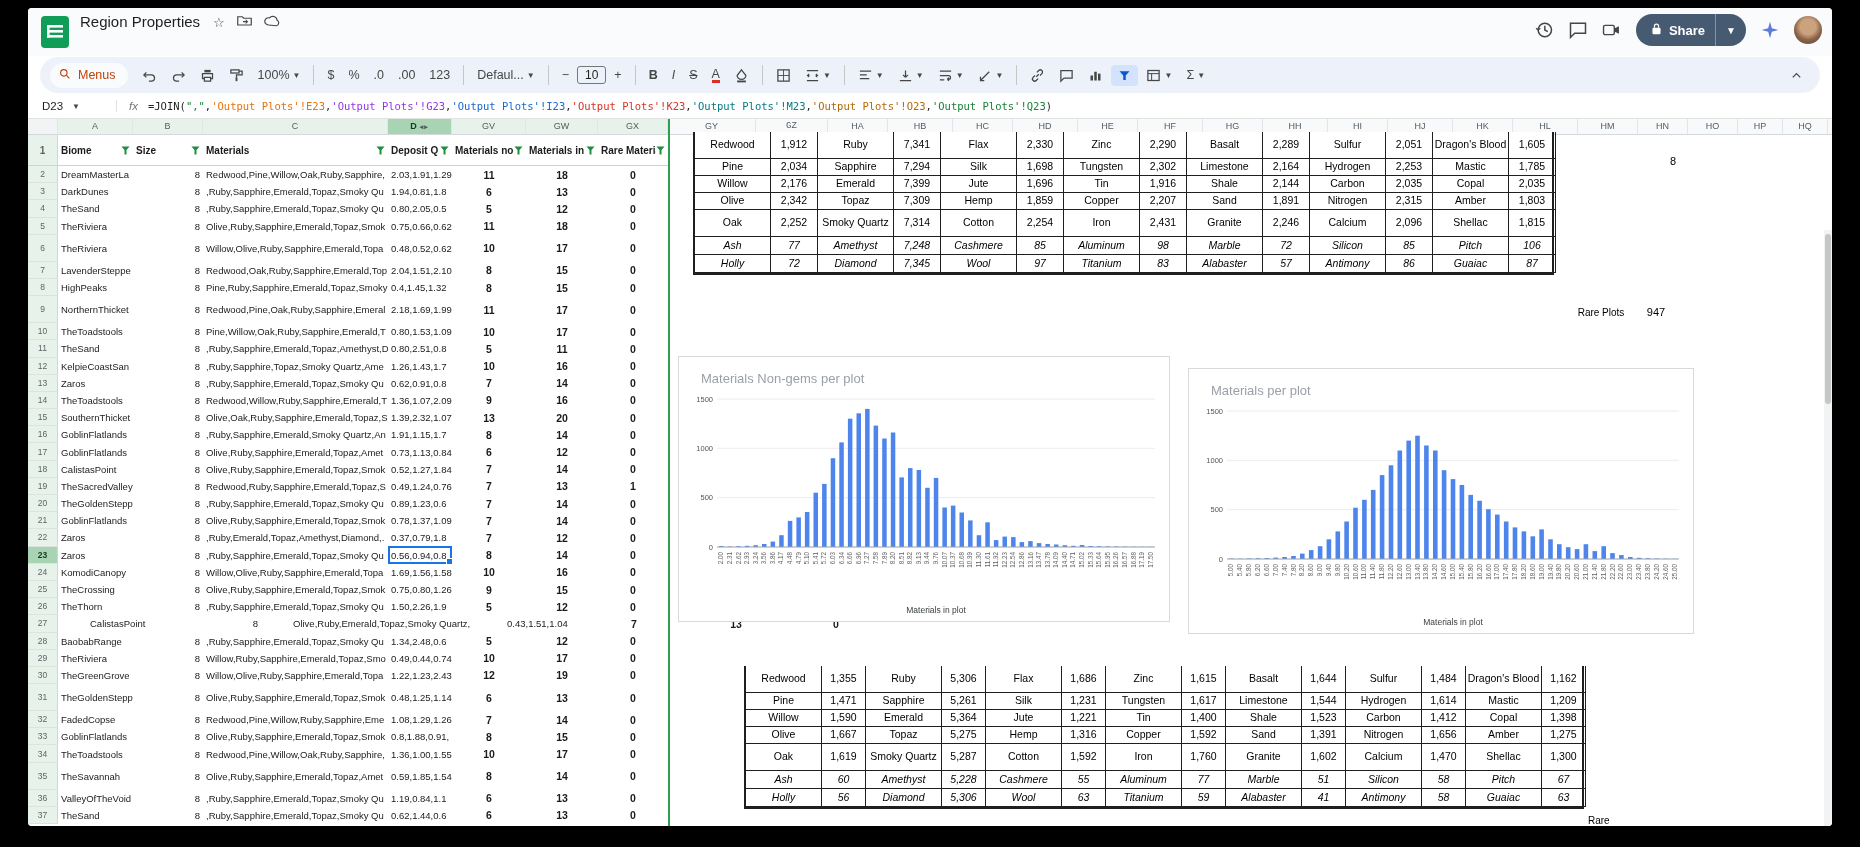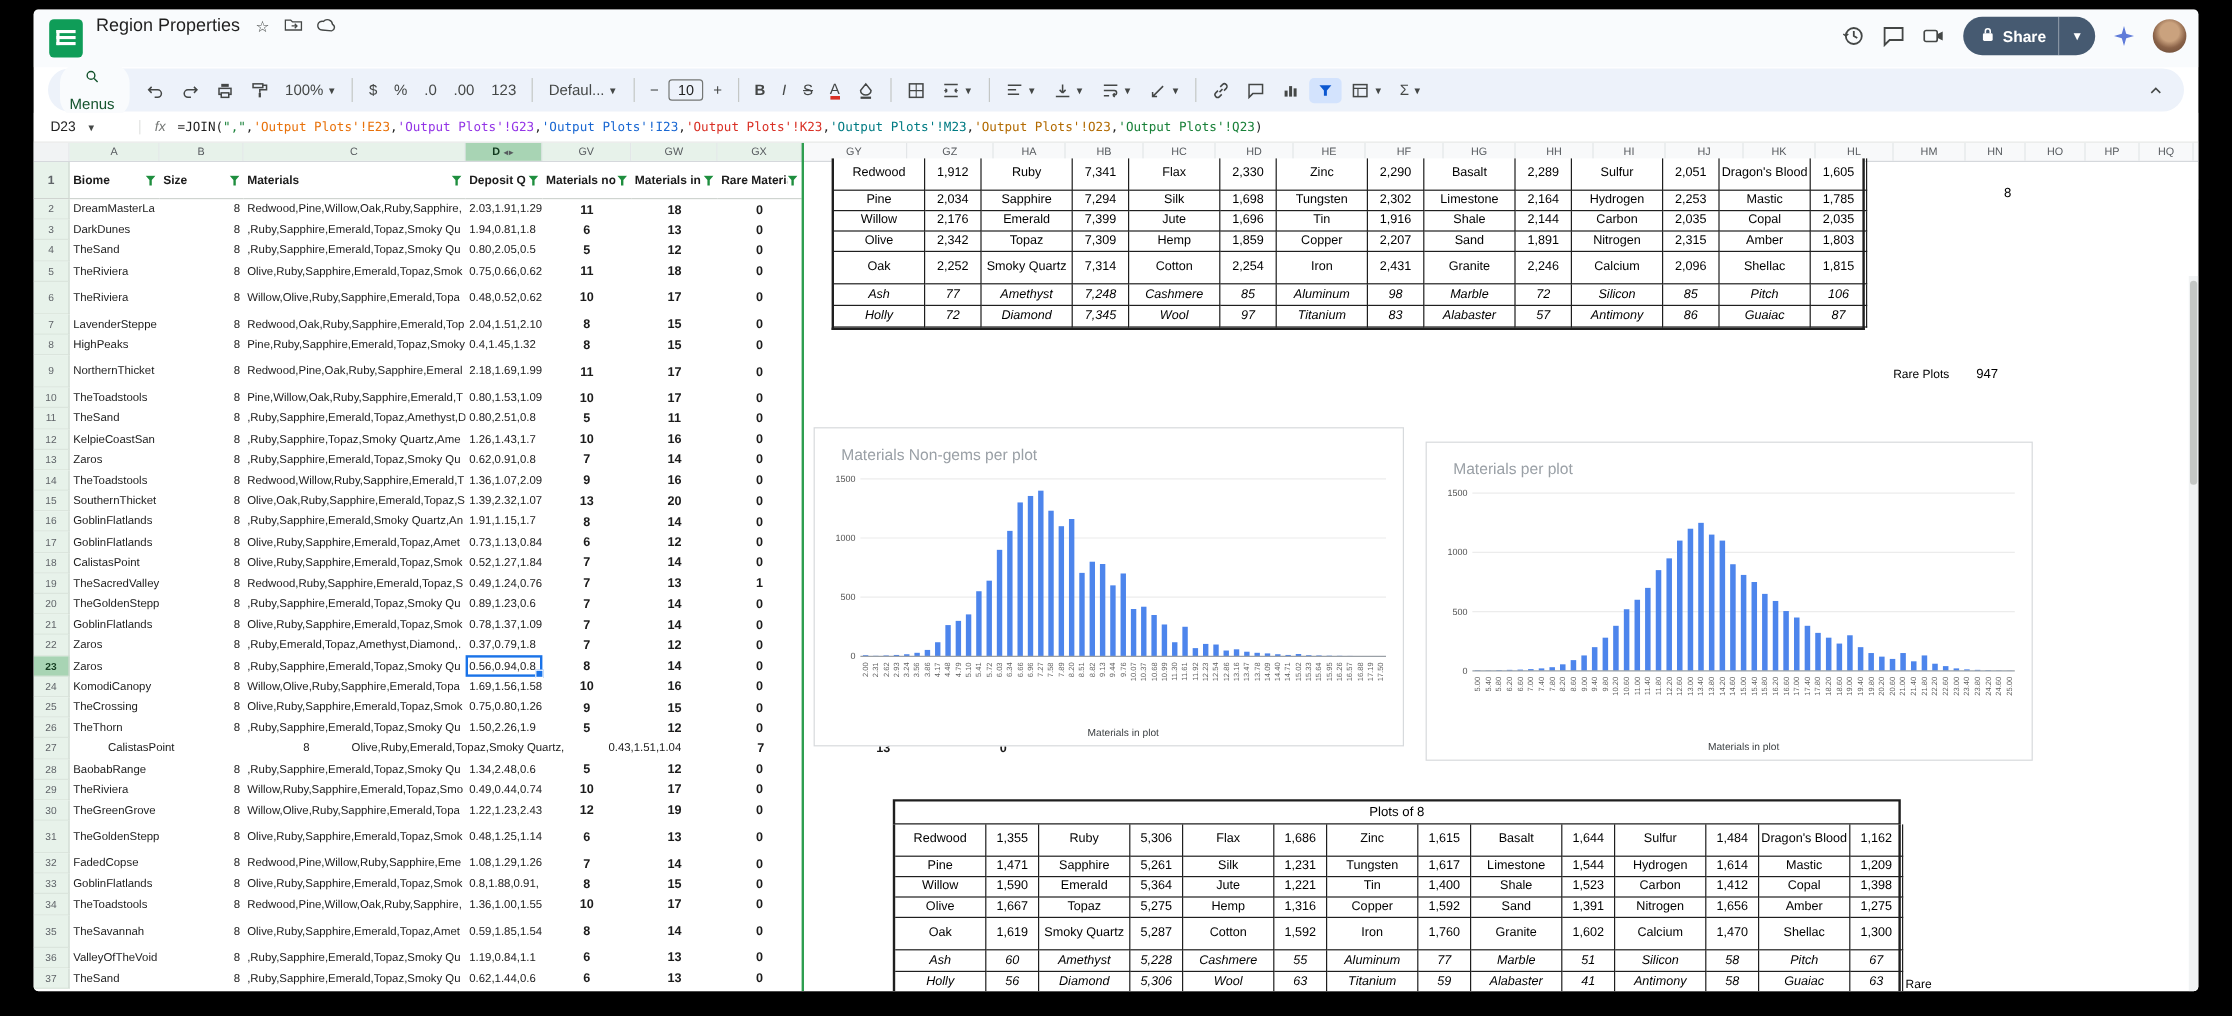--- a/index.html
+++ b/index.html
@@ -21,21 +21,21 @@
   .share-sep{width:1px;height:32px;background:rgba(255,255,255,.35);}
   .share-caret{padding:0 10px;font-size:10px;}
   .avatar{width:28px;height:28px;border-radius:50%;background:radial-gradient(circle at 50% 38%,#caa27e 0 35%,#8a6248 60%,#5f4433 100%);}
   
   .toolbar{position:absolute;left:12px;top:49px;width:1780px;height:36px;background:#edf2fa;border-radius:20px;display:flex;align-items:center;padding:0 10px;box-sizing:border-box;gap:2px;}
   .t-item{display:flex;align-items:center;gap:2px;color:#444746;font-size:12.5px;padding:3px 6px;border-radius:4px;white-space:nowrap;}
   .t-item svg{width:15px;height:15px;display:block;}
   .t-item.active{background:#d3e3fd;color:#0b57d0;}
   .t-caret{font-size:8px;color:#444746;margin-left:1px;}
   .t-div{width:1px;height:20px;background:#c4c7c5;margin:0 5px;}
-  .t-pill{display:flex;align-items:center;gap:6px;background:#f9fbfd;border-radius:16px;padding:4px 12px 4px 8px;color:#14532d;font-size:12.5px;margin-right:6px;flex-direction:column;}
+  .t-pill{display:flex;align-items:center;gap:6px;background:#f9fbfd;border-radius:16px;padding:4px 12px 4px 8px;color:#c2410c;font-size:12.5px;margin-right:6px;}
   .t-pill svg{width:14px;height:14px;}
   .t-box{border:1px solid #747775;border-radius:3px;padding:1px 7px;font-size:12px;color:#1f1f1f;background:#edf2fa;}
   .t-spring{flex:1;}
   .tA{border-bottom:3px solid #d93025;line-height:12px;}
   .tS{text-decoration:line-through;}
   
   .fbar{position:absolute;left:0;top:86px;width:100%;height:24px;background:#fff;border-bottom:1px solid #e1e3e1;display:flex;align-items:center;}
   .namebox{width:60px;padding-left:14px;font-size:11.5px;color:#1f1f1f;display:flex;align-items:center;gap:8px;}
   .fx{color:#747775;font-style:italic;font-size:11.5px;margin:0 10px 0 14px;border-left:1px solid #e1e3e1;padding-left:12px;}
   .formula{font-family:"DejaVu Sans Mono",monospace;font-size:10.5px;white-space:nowrap;overflow:hidden;}
@@ -349,21 +349,21 @@
       <div class="colletters">
           <div class="cl corner" style="width: 30px;"></div>
           <div class="cl green" style="width: 75px;">A</div>
           <div class="cl green" style="width: 70px;">B</div>
           <div class="cl green" style="width: 185px;">C</div>
           <div class="cl green activecol" style="width: 64px;">D<span class="hidearrows"> ◂▸</span></div>
           <div class="cl green" style="width: 74px;">GV</div>
           <div class="cl green" style="width: 72px;">GW</div>
           <div class="cl green" style="width: 70px;">GX</div>
           <div class="cl" style="width: 88px;">GY</div>
-          <div class="cl" style="width: 72px;">GZ</div>
+          <div class="cl" style="width: 72px; font-family: Liberation Mono, monospace;">GZ</div>
           <div class="cl" style="width: 60px;">HA</div>
           <div class="cl" style="width: 65px;">HB</div>
           <div class="cl" style="width: 60px;">HC</div>
           <div class="cl" style="width: 65px;">HD</div>
           <div class="cl" style="width: 60px;">HE</div>
           <div class="cl" style="width: 65px;">HF</div>
           <div class="cl" style="width: 60px;">HG</div>
           <div class="cl" style="width: 65px;">HH</div>
           <div class="cl" style="width: 60px;">HI</div>
           <div class="cl" style="width: 65px;">HJ</div>
@@ -1133,21 +1133,20 @@
             <text transform="rotate(-90 443.3 195)" x="443.3" y="195" font-size="6.3" fill="#616161" text-anchor="end">23.00</text>
             <text transform="rotate(-90 452.1 195)" x="452.1" y="195" font-size="6.3" fill="#616161" text-anchor="end">23.40</text>
             <text transform="rotate(-90 461.0 195)" x="461.0" y="195" font-size="6.3" fill="#616161" text-anchor="end">23.80</text>
             <text transform="rotate(-90 469.8 195)" x="469.8" y="195" font-size="6.3" fill="#616161" text-anchor="end">24.20</text>
             <text transform="rotate(-90 478.7 195)" x="478.7" y="195" font-size="6.3" fill="#616161" text-anchor="end">24.60</text>
             <text transform="rotate(-90 487.6 195)" x="487.6" y="195" font-size="6.3" fill="#616161" text-anchor="end">25.00</text>
             <text x="264" y="256" font-size="8.5" fill="#3c4043" text-anchor="middle">Materials in plot</text>
           </svg></div>
 
       <div class="ftable" id="plots8" style="left:716px;top:547px;width:840px;">
-        <div class="ft-title">Plots of 8</div>
         <div class="ft-grid" id="plots8-grid" style="grid-template-columns: 76px 44px 76px 44px 76px 44px 76px 44px 76px 44px 76px 44px 76px 44px;">
             <div class="ft-cell" style="height: 27px;">Redwood</div>
             <div class="ft-cell" style="height: 27px;">1,355</div>
             <div class="ft-cell" style="height: 27px;">Ruby</div>
             <div class="ft-cell" style="height: 27px;">5,306</div>
             <div class="ft-cell" style="height: 27px;">Flax</div>
             <div class="ft-cell" style="height: 27px;">1,686</div>
             <div class="ft-cell" style="height: 27px;">Zinc</div>
             <div class="ft-cell" style="height: 27px;">1,615</div>
             <div class="ft-cell" style="height: 27px;">Basalt</div>

